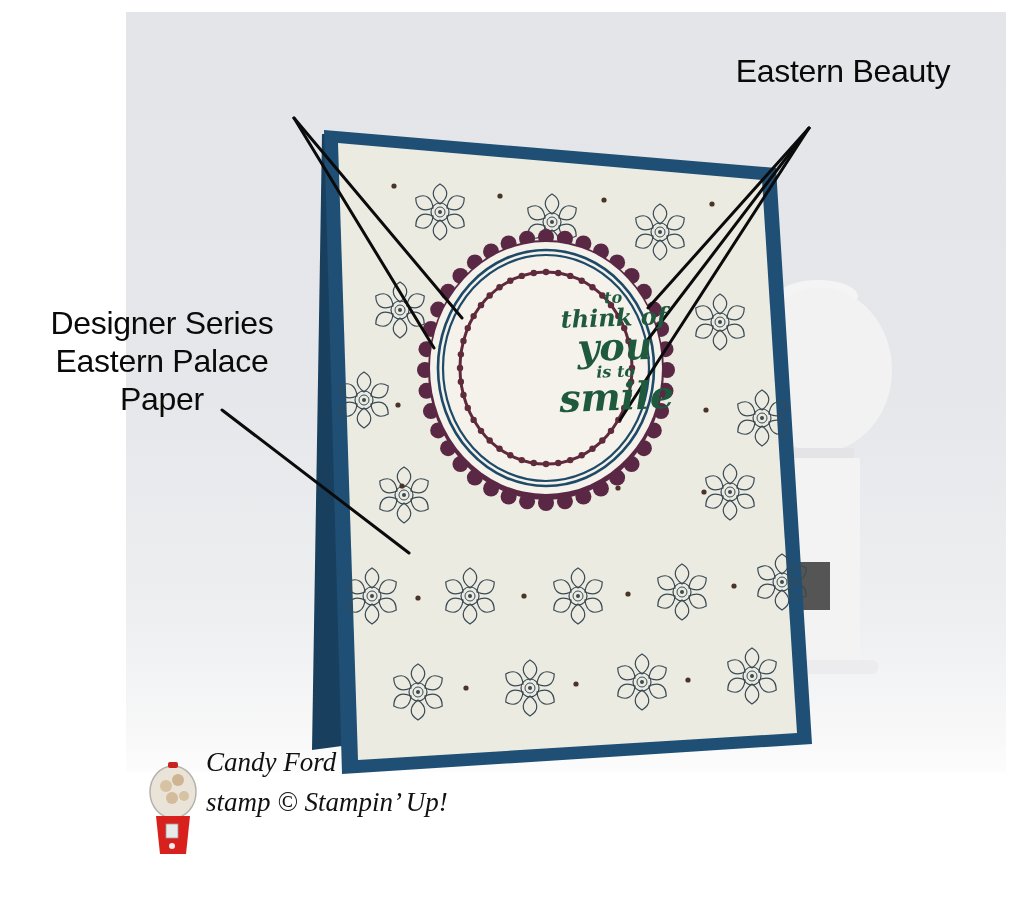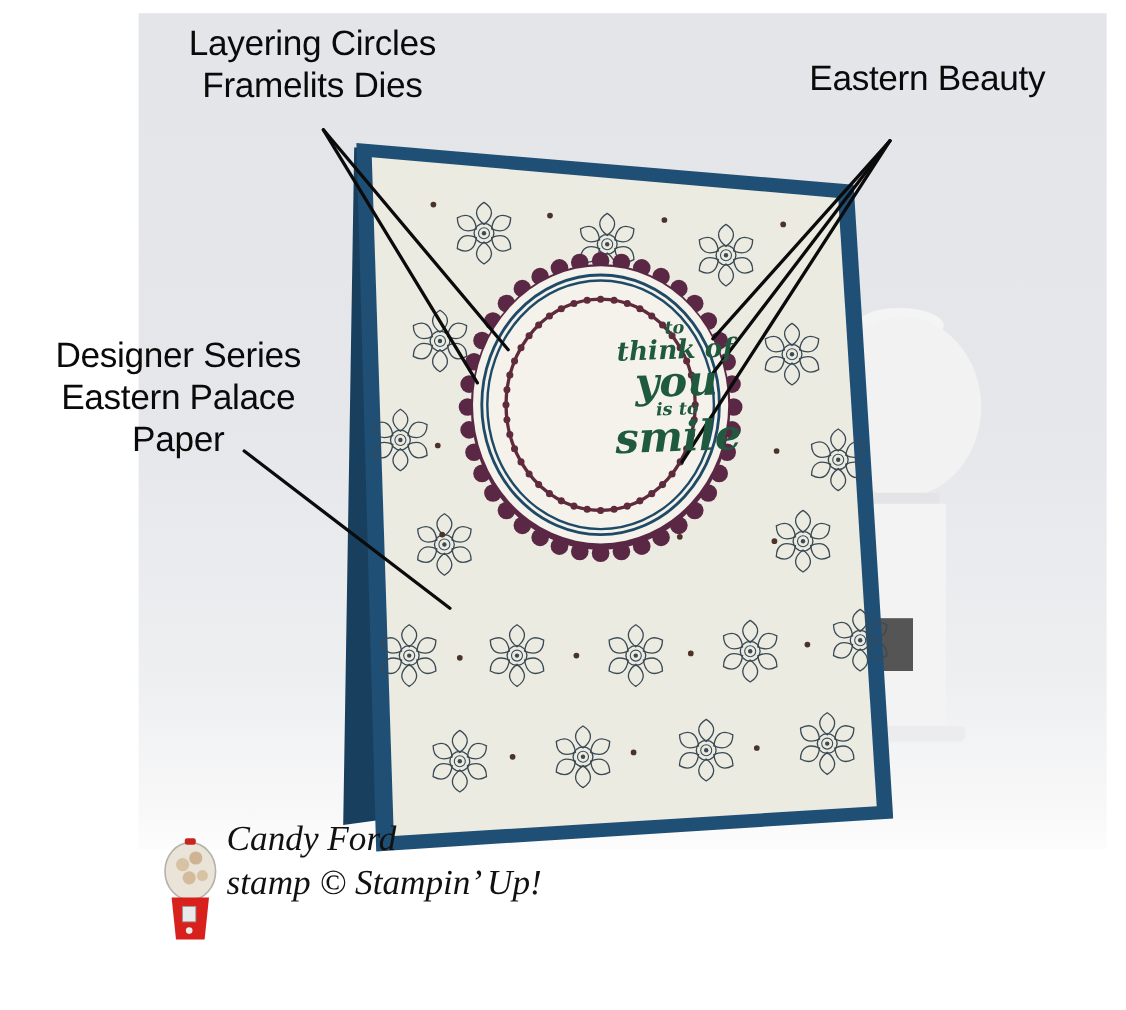--- a/index.html
+++ b/index.html
@@ -20,21 +20,21 @@
     position: absolute; font-family: "Liberation Sans", sans-serif; color: #0a0a0a;
     font-size: 32px; line-height: 38px; text-align: center; white-space: nowrap;
     letter-spacing: -0.3px;
   }
   #label-dies { left: 150px; top: 20px; width: 268px; }
   #label-stamp { left: 712px; top: 40px; width: 262px; margin-top: 12px; }
   #label-paper { left: 22px; top: 304px; width: 280px; }
   #credit {
     position: absolute; left: 206px; top: 742px;
     font-family: "Liberation Serif", serif; font-style: italic; color: #111;
-    font-size: 32px; line-height: 40px;
+    font-size: 27px; line-height: 40px;
   }
   #credit div { white-space: nowrap; }
   #sentiment {
     position: absolute; left: 540px; top: 290px; width: 150px; text-align: center;
     font-family: "DejaVu Serif", serif; color: #1f5a3e; font-weight: bold;
     transform: rotate(-2deg);
   }
   #sentiment .small { font-size: 16px; line-height: 16px; font-style: italic; }
   #sentiment .mid { font-size: 24px; line-height: 24px; font-style: italic; }
   #sentiment .big { font-size: 38px; line-height: 34px; font-style: italic; }
@@ -399,24 +399,20 @@
   </svg>
 
   <div id="sentiment" style="color: rgb(31, 90, 62);">
     <div class="small">to</div>
     <div class="mid">think of</div>
     <div class="big">you</div>
     <div class="small">is to</div>
     <div class="big">smile</div>
   </div>
 
-  <div id="label-dies" class="label">
-    <div>Layering Circles</div>
-    <div>Framelits Dies</div>
-  </div>
   <div id="label-stamp" class="label">
     <div>Eastern Beauty</div>
   </div>
   <div id="label-paper" class="label">
     <div>Designer Series</div>
     <div>Eastern Palace</div>
     <div>Paper</div>
   </div>
 
   <div id="credit">

